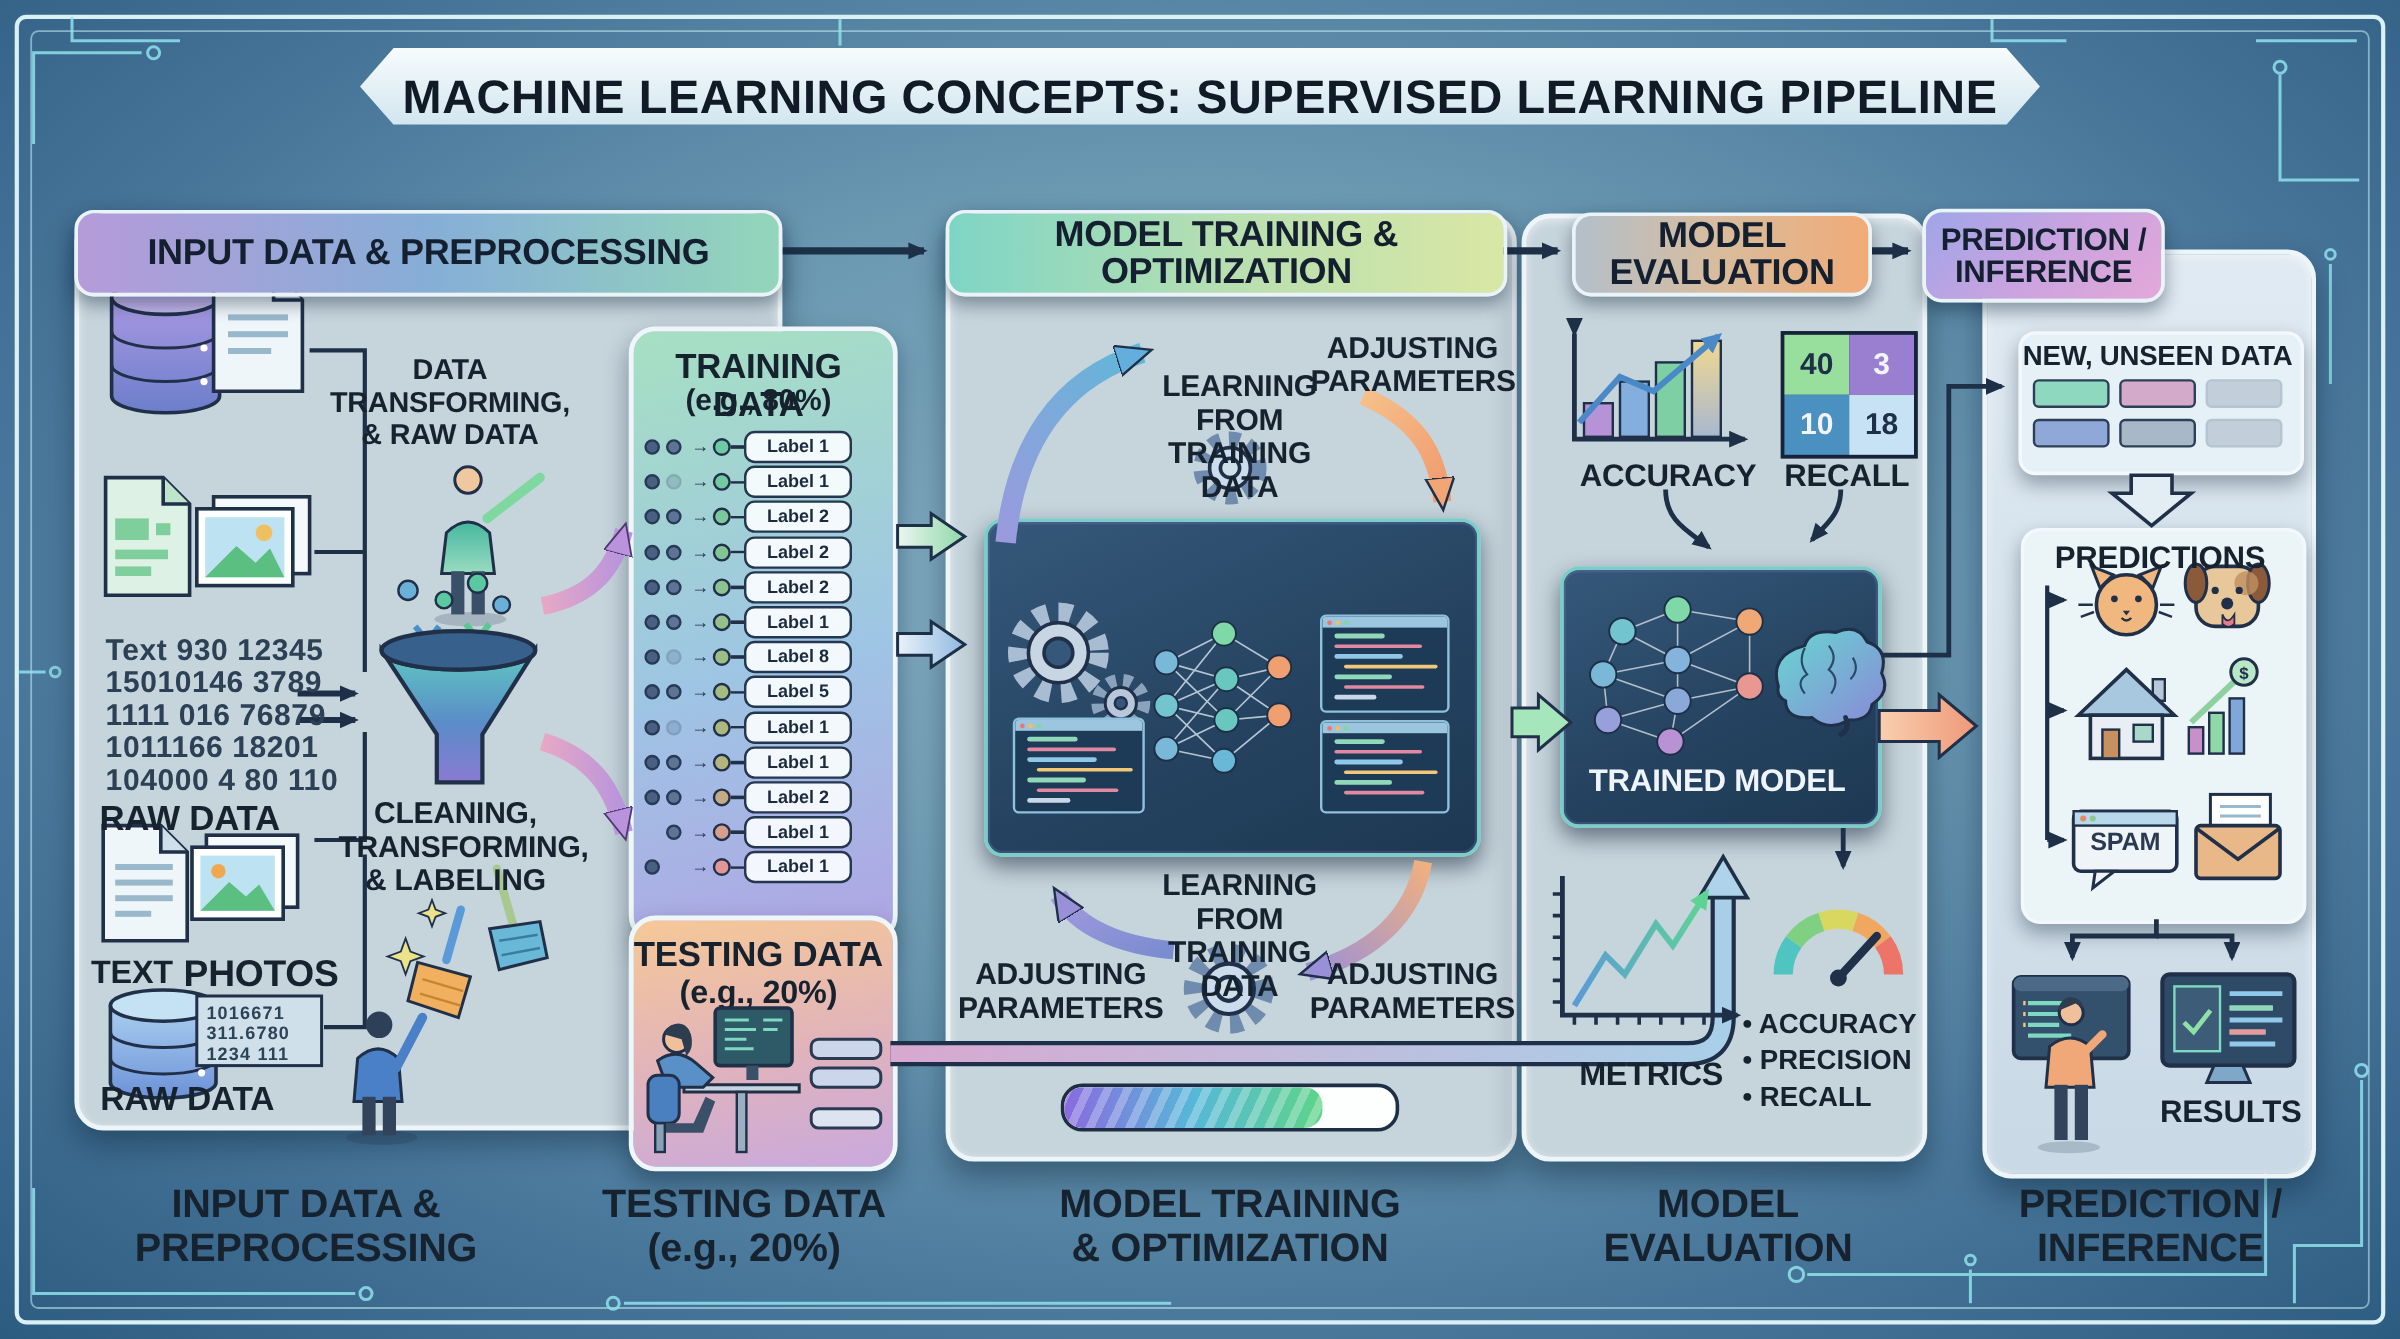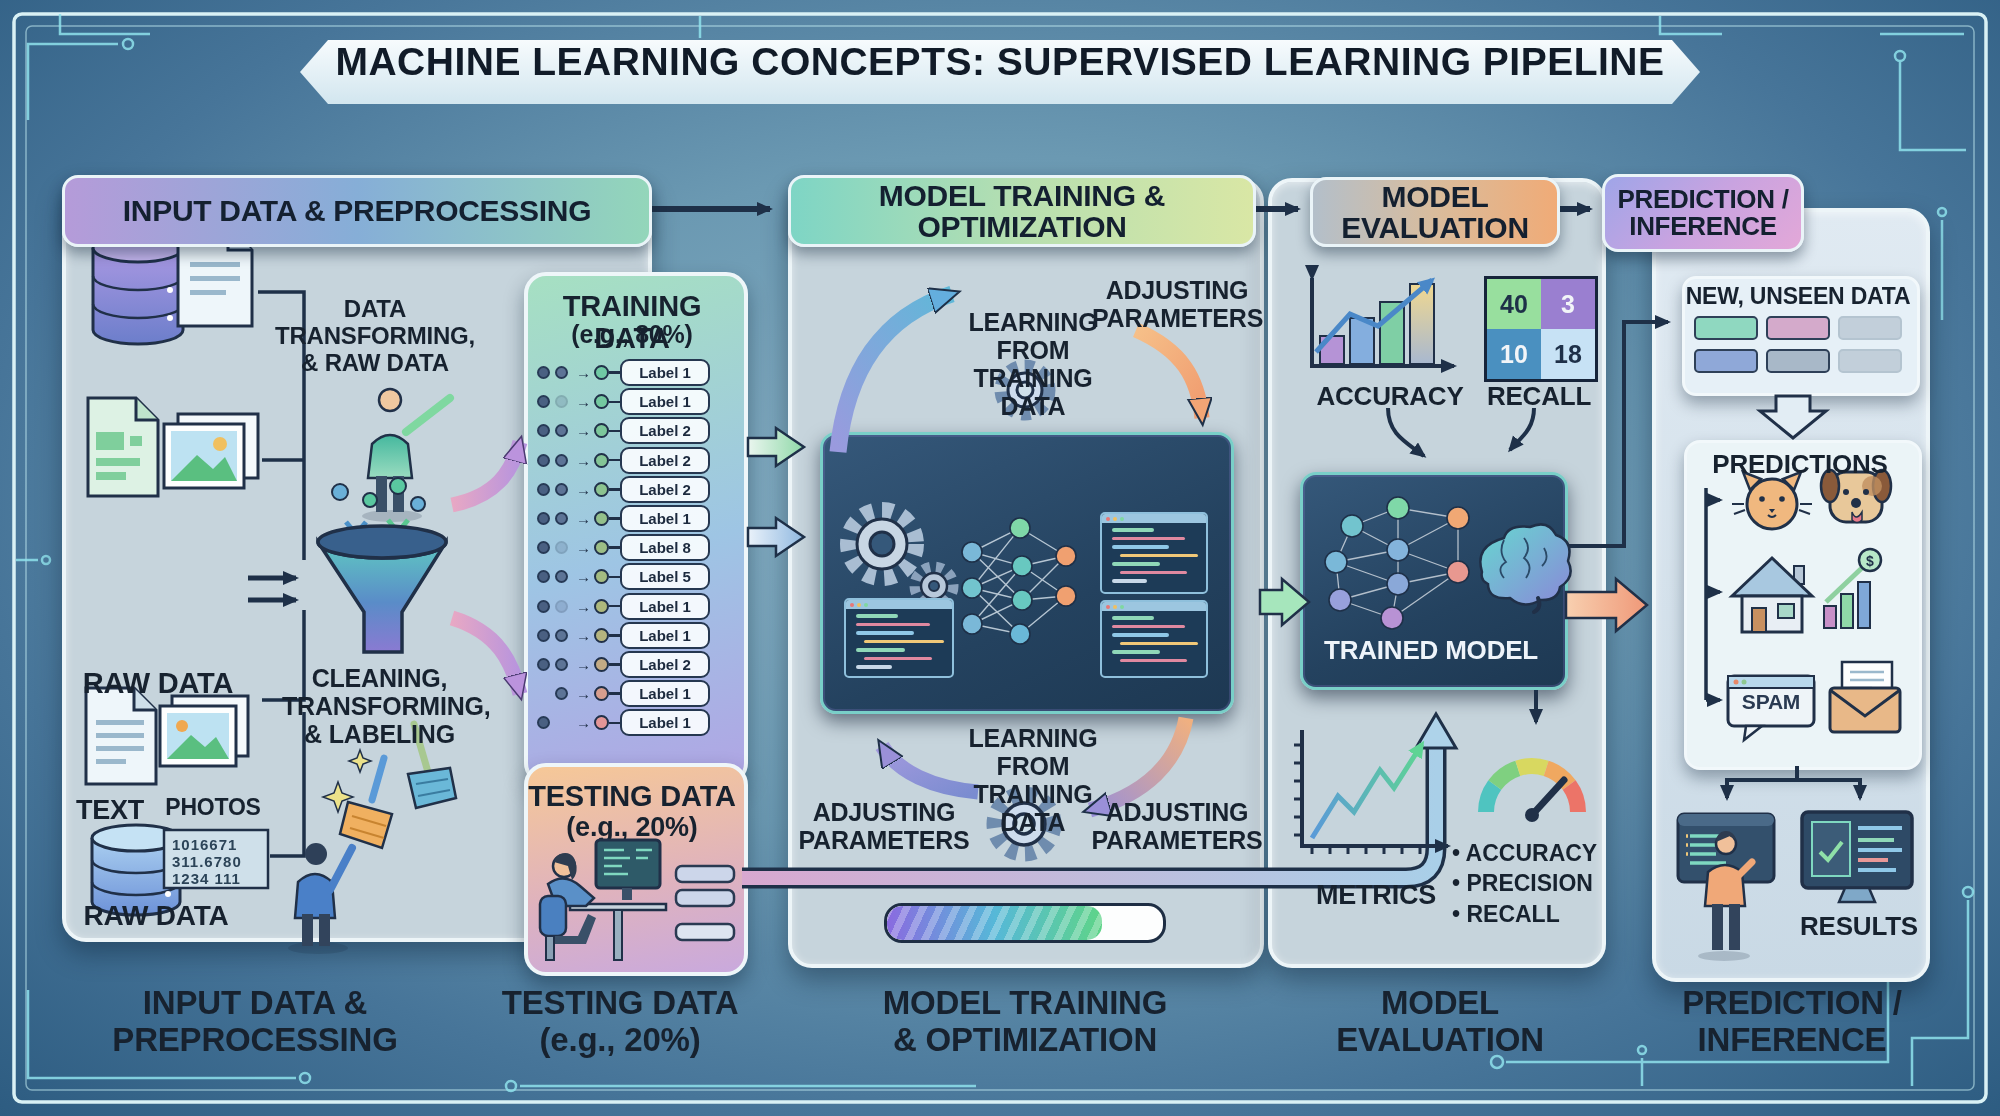--- a/index.html
+++ b/index.html
@@ -21,21 +21,21 @@
  border:3px solid #eaf4f8;border-radius:16px;z-index:4;letter-spacing:-.3px;white-space:pre-line;
  box-shadow:0 7px 14px rgba(8,28,48,.4)}
 .h1{background:linear-gradient(90deg,#b59bd9,#86aed7,#93d6ba)}
 .h2{background:linear-gradient(90deg,#7ed5c5,#b7dfb0,#d9e7a5)}
 .h3{background:linear-gradient(90deg,#b3bfca,#d9bc9c,#f0ab77)}
 .h4{background:linear-gradient(135deg,#9fa5e8,#c9a3e0,#e3a8d8);font-size:26px}
 .t{position:absolute;font-weight:bold;color:#17222f;text-align:center;
  white-space:pre-line;line-height:1.12;letter-spacing:-.2px;z-index:4}
 .tw{color:#eef4fa}
 #title-banner{position:absolute;left:300px;top:40px;width:1400px;height:64px;z-index:4;
- display:flex;align-items:flex-start;justify-content:center;
+ display:flex;align-items:flex-end;justify-content:center;
  background:linear-gradient(#f7fbfd,#d2e6ef);
  clip-path:polygon(28px 0,calc(100% - 28px) 0,100% 50%,calc(100% - 28px) 100%,28px 100%,0 50%);
  filter:drop-shadow(0 0 2px #fff) drop-shadow(0 7px 10px rgba(5,20,40,.45));
  font-weight:bold;font-size:39px;color:#111b28;letter-spacing:.5px}
 
 #training-rows{position:absolute;left:524px;top:358px;width:216px;z-index:4}
 .trow{display:flex;align-items:center;height:29.2px;padding-left:13px}
 .d1,.d2{width:13px;height:13px;border-radius:50%;background:#4a6082;border:2px solid #273a56;
  margin-right:5px;box-sizing:border-box;flex:none}
 .d2{background:#5d7496}
@@ -522,23 +522,30 @@
 
 <div class="hdr h1" style="left:62px;top:175px;width:584px;height:66px"><span>INPUT DATA &amp; PREPROCESSING</span></div>
 <div class="hdr h2" style="left:788px;top:175px;width:462px;height:66px"><span>MODEL TRAINING &amp; OPTIMIZATION</span></div>
 <div class="hdr h3" style="left:1310px;top:177px;width:244px;height:64px"><span>MODEL EVALUATION</span></div>
 <div class="hdr h4" style="left:1602px;top:174px;width:196px;height:72px"><span>PREDICTION /
 INFERENCE</span></div>
 
 <div class="t" style="left:268px;top:296px;width:214px;font-size:24px">DATA
 TRANSFORMING,
 &amp; RAW DATA</div>
+<div class="abs rawtxt" style="left:88px;top:528px;z-index:4" id="rawtxt">
+      <div>Text 930 12345</div>
+      <div>15010146 3789</div>
+      <div>1111 016 76879</div>
+      <div>1011166 18201</div>
+      <div>104000 4 80 110</div>
+    </div>
 <div class="t" style="left:58px;top:667px;width:200px;font-size:29px">RAW DATA</div>
 <div class="t" style="left:60px;top:795px;width:100px;font-size:27px">TEXT</div>
-<div class="t" style="left:153px;top:795px;width:120px;font-size:23px">PHOTOS</div>
+<div class="t" style="left:153px;top:795px;width:120px;font-size:31px">PHOTOS</div>
 <div class="t" style="left:282px;top:664px;width:195px;font-size:25px">CLEANING,
 TRANSFORMING,
 &amp; LABELING</div>
 <div class="abs dbl" style="left:172px;top:836px;z-index:4">
       <div>1016671</div>
       <div>311.6780</div>
       <div>1234 111</div>
     </div>
 <div class="t" style="left:56px;top:900px;width:200px;font-size:28px">RAW DATA</div>
 

